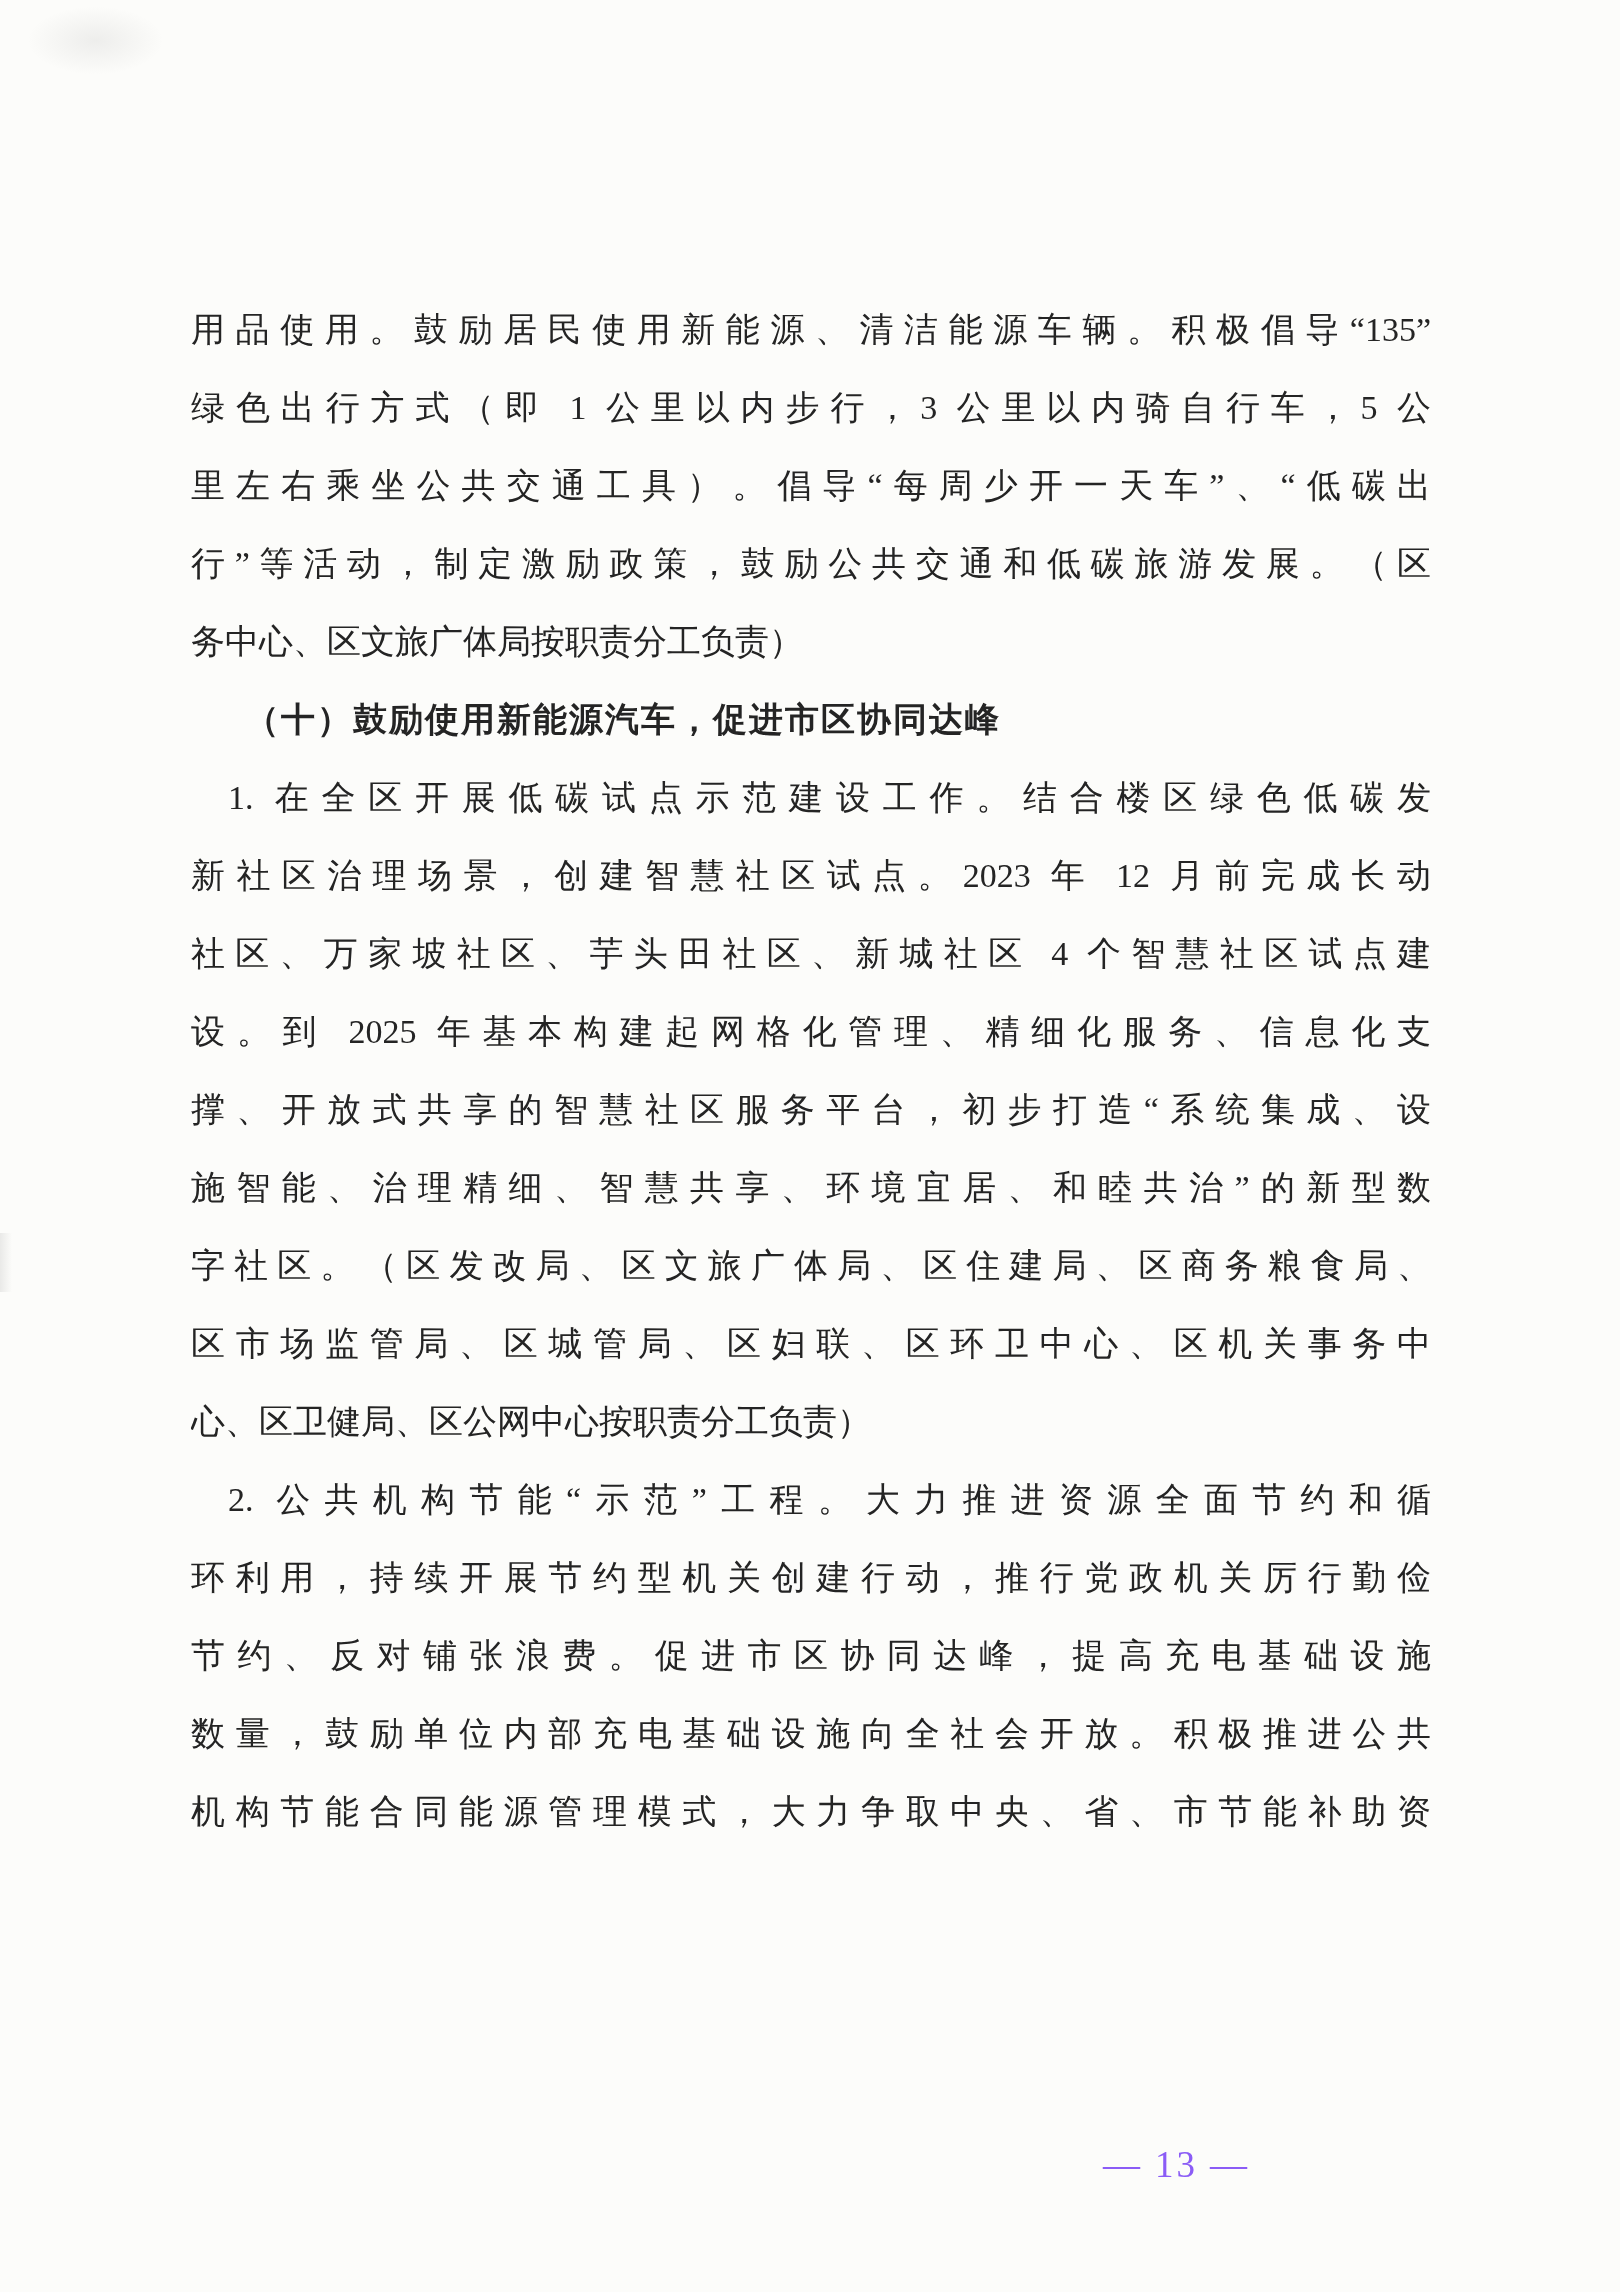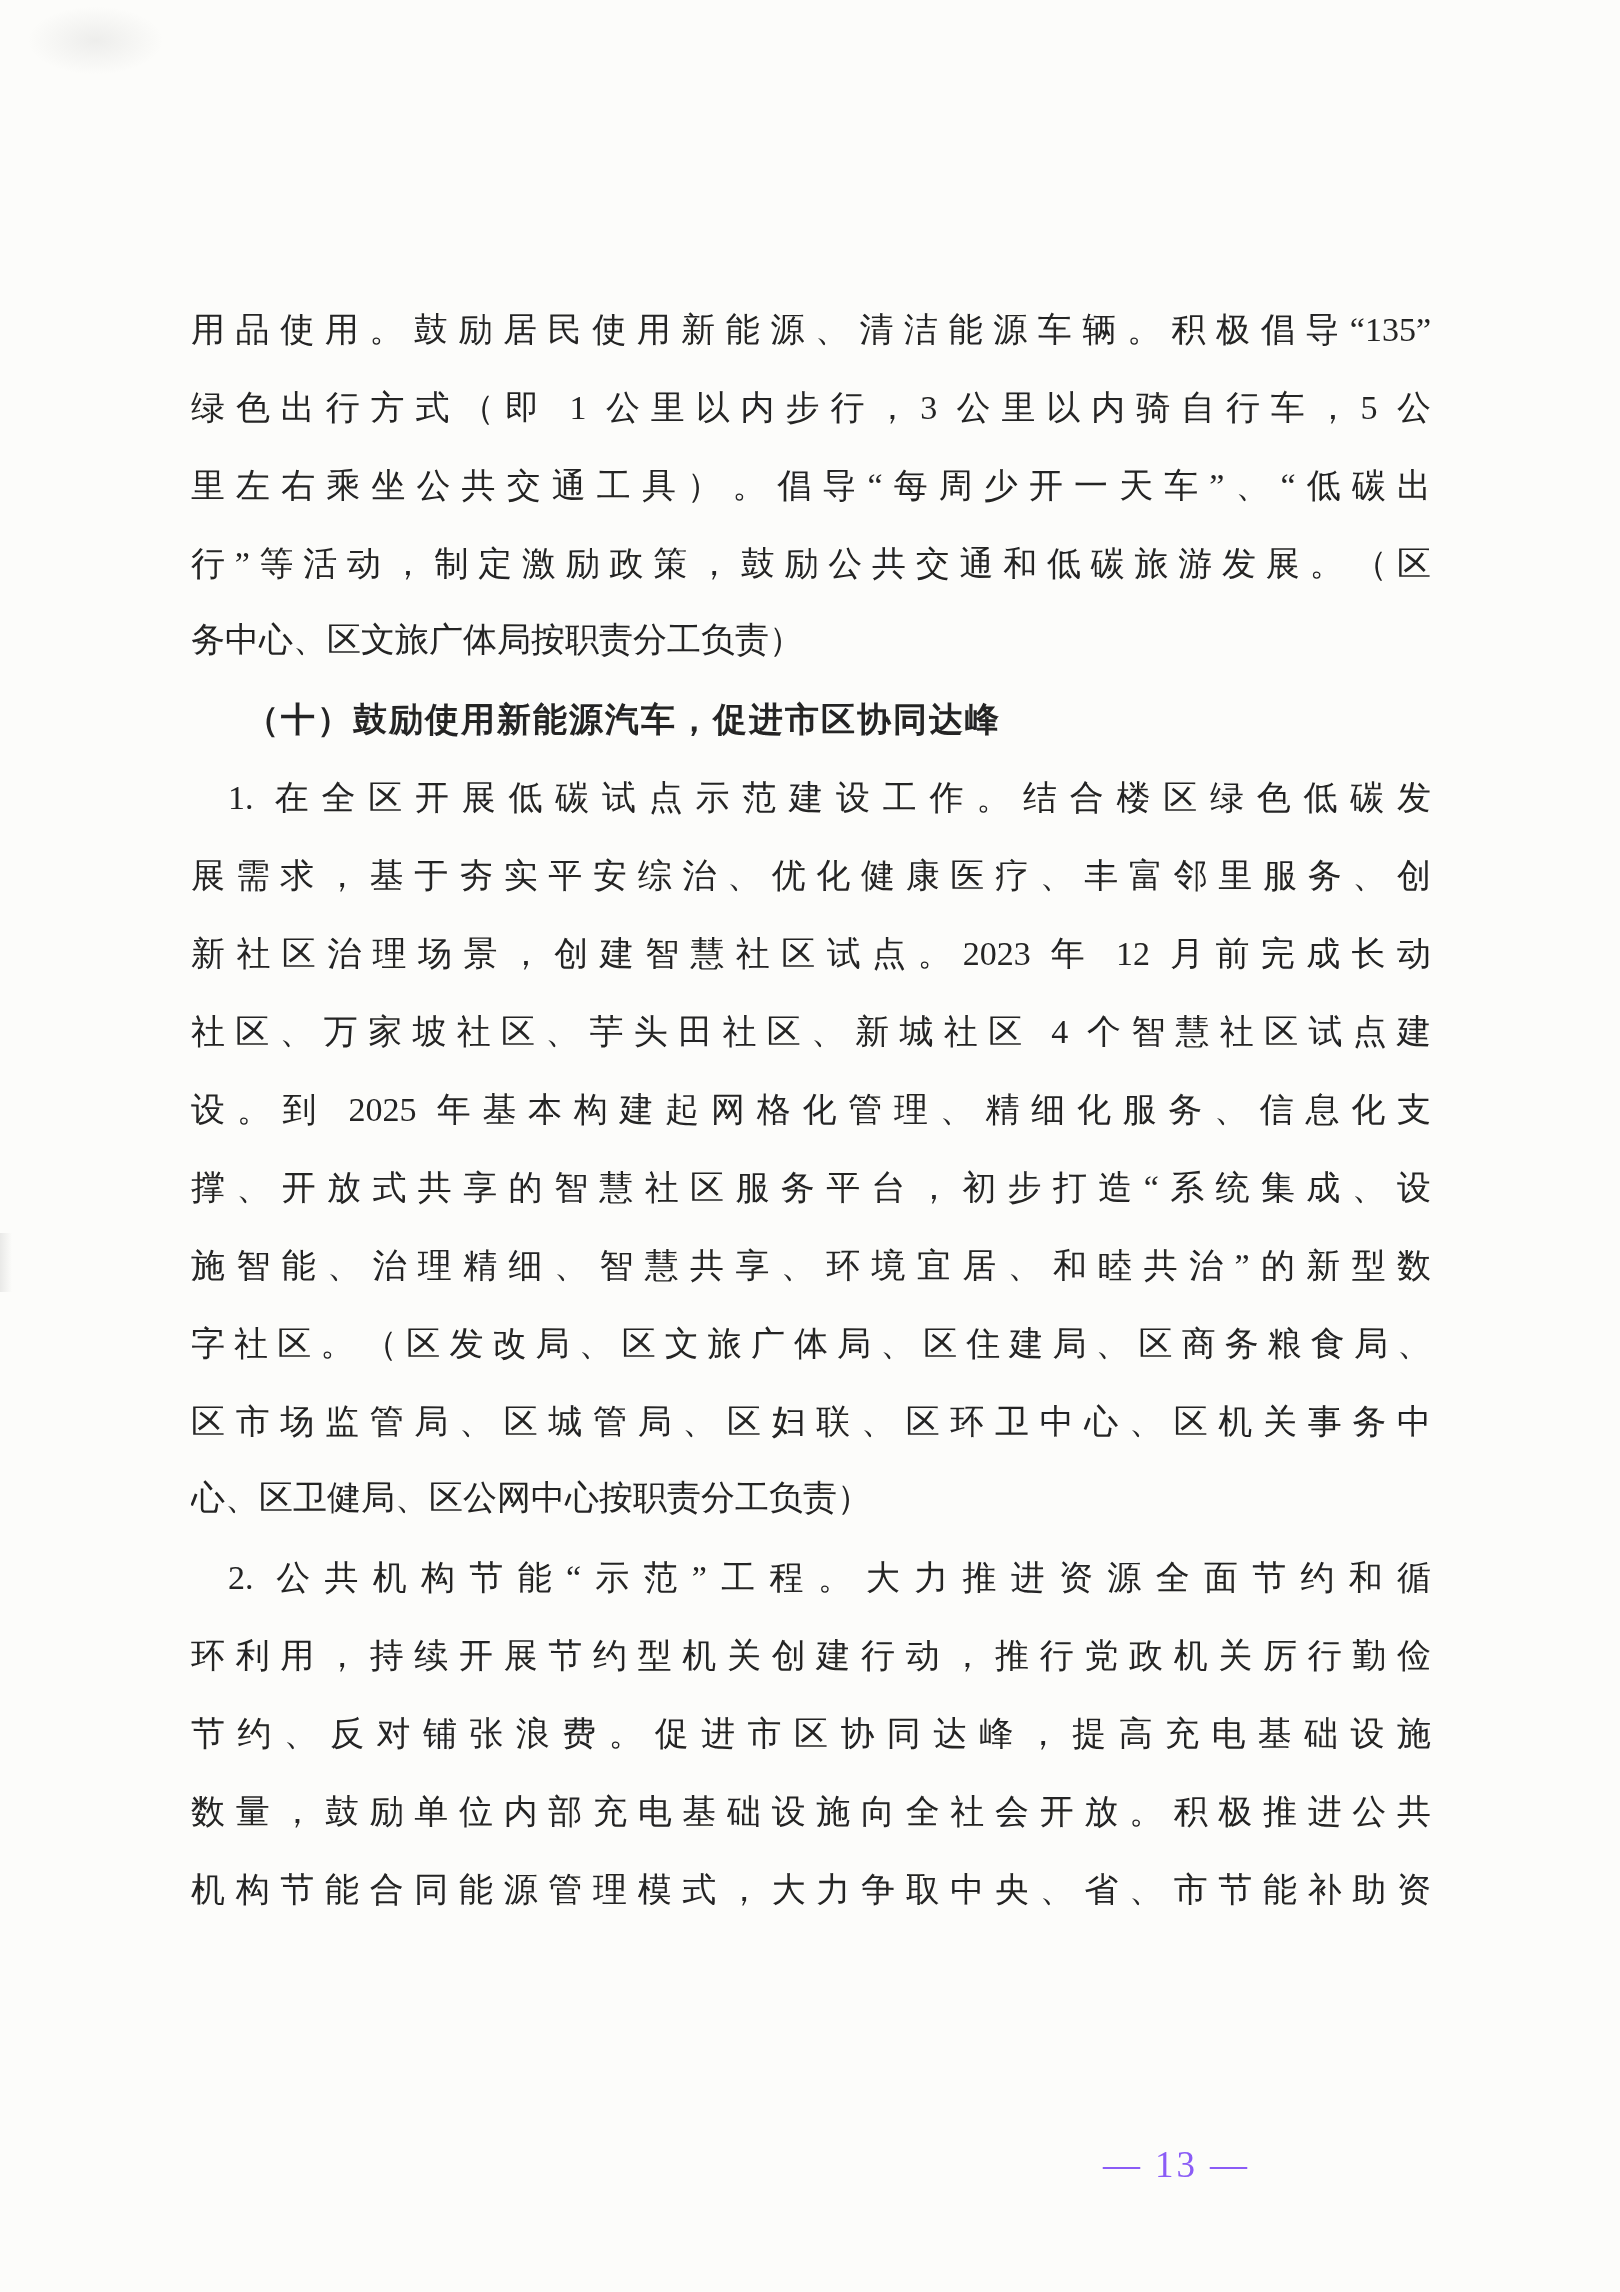--- a/index.html
+++ b/index.html
@@ -28,21 +28,20 @@
     line-height: 78px;
     font-size: 34px;
     text-align: justify;
     text-align-last: justify;
     overflow: hidden;
     white-space: nowrap;
   }
   .line.end {
     text-align: right;
     text-align-last: left;
-    font-family: Liberation Mono, monospace;
   }
   .line.heading {
     font-weight: 700;
     text-align: left;
     text-align-last: left;
     text-indent: 54px;
     letter-spacing: 2px;
   }
   .line.num {
     text-indent: 37px;
@@ -83,21 +82,20 @@
   <div class="artifact-edge"></div>
 
   <div class="text-block">
     <div class="line">用品使用。鼓励居民使用新能源、清洁能源车辆。积极倡导“135”</div>
     <div class="line">绿色出行方式（即 1 公里以内步行，3 公里以内骑自行车，5 公</div>
     <div class="line">里左右乘坐公共交通工具）。倡导“每周少开一天车”、“低碳出</div>
     <div class="line">行”等活动，制定激励政策，鼓励公共交通和低碳旅游发展。（区</div>
     <div class="line end">务中心、区文旅广体局按职责分工负责）</div>
     <div class="line heading">（十）鼓励使用新能源汽车，促进市区协同达峰</div>
     <div class="line num">1. 在全区开展低碳试点示范建设工作。结合楼区绿色低碳发</div>
-    <div class="line">展需求，基于夯实平安综治、优化健康医疗、丰富邻里服务、创</div>
     <div class="line">新社区治理场景，创建智慧社区试点。2023 年 12 月前完成长动</div>
     <div class="line">社区、万家坡社区、芋头田社区、新城社区 4 个智慧社区试点建</div>
     <div class="line">设。到 2025 年基本构建起网格化管理、精细化服务、信息化支</div>
     <div class="line">撑、开放式共享的智慧社区服务平台，初步打造“系统集成、设</div>
     <div class="line">施智能、治理精细、智慧共享、环境宜居、和睦共治”的新型数</div>
     <div class="line">字社区。（区发改局、区文旅广体局、区住建局、区商务粮食局、</div>
     <div class="line">区市场监管局、区城管局、区妇联、区环卫中心、区机关事务中</div>
     <div class="line end">心、区卫健局、区公网中心按职责分工负责）</div>
     <div class="line num">2. 公共机构节能“示范”工程。大力推进资源全面节约和循</div>
     <div class="line">环利用，持续开展节约型机关创建行动，推行党政机关厉行勤俭</div>

